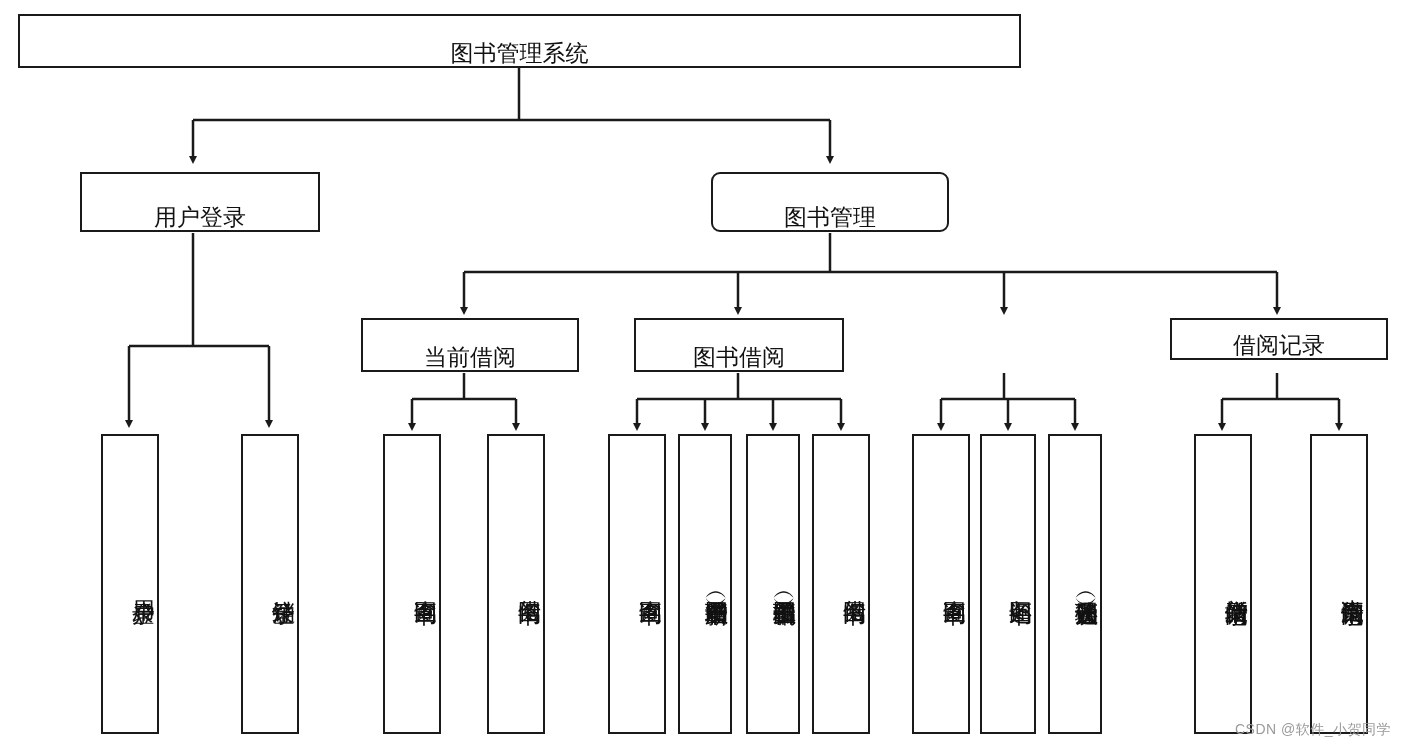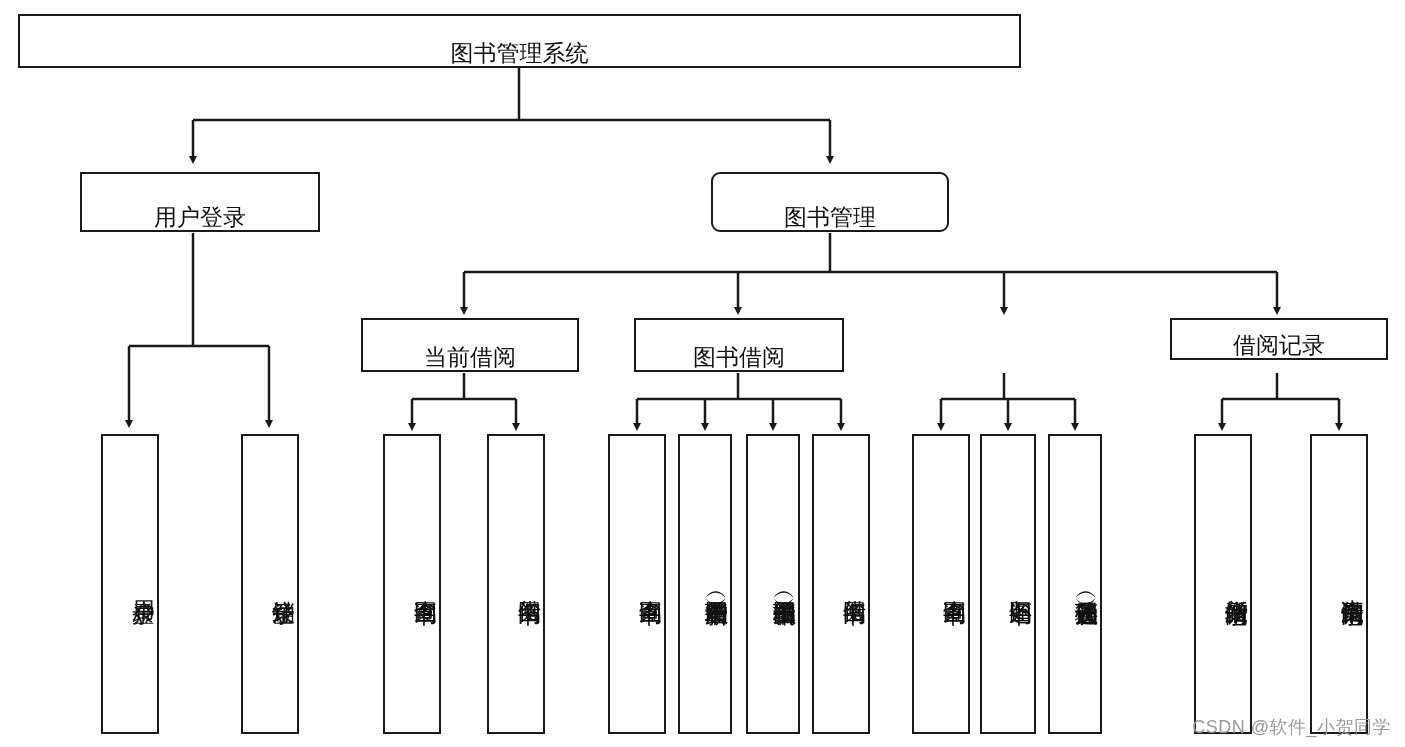--- a/index.html
+++ b/index.html
@@ -53,21 +53,21 @@
   .node.v.two {
     letter-spacing: 0px;
   }
   .node span {
     display: block;
   }
   .watermark {
     position: absolute;
     right: 14px;
     bottom: 8px;
-    font-size: 18px;
+    font-size: 14px;
     color: #9a9a9a;
     letter-spacing: 0.5px;
   }
 </style>
 </head>
 <body>
 
 <div id="stage">
 
   <svg class="edges" viewBox="0 0 1405 747">

